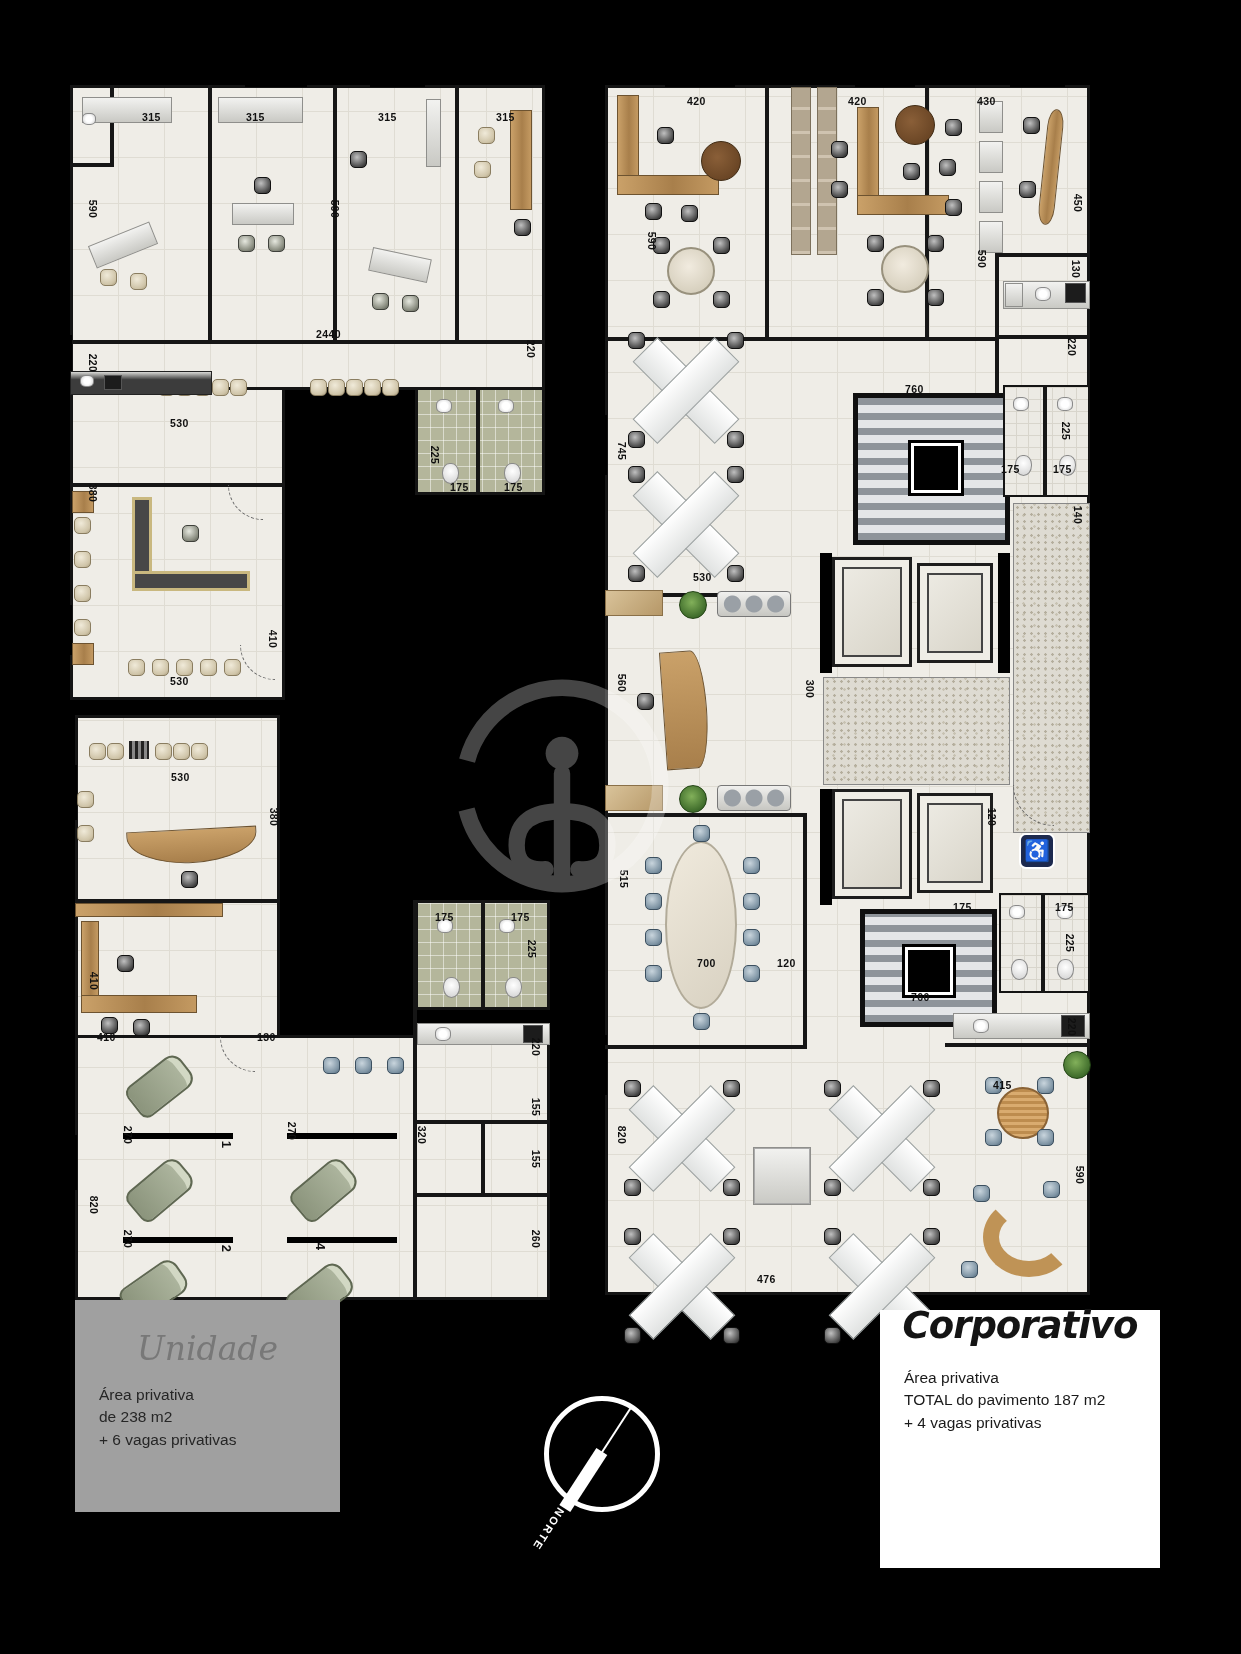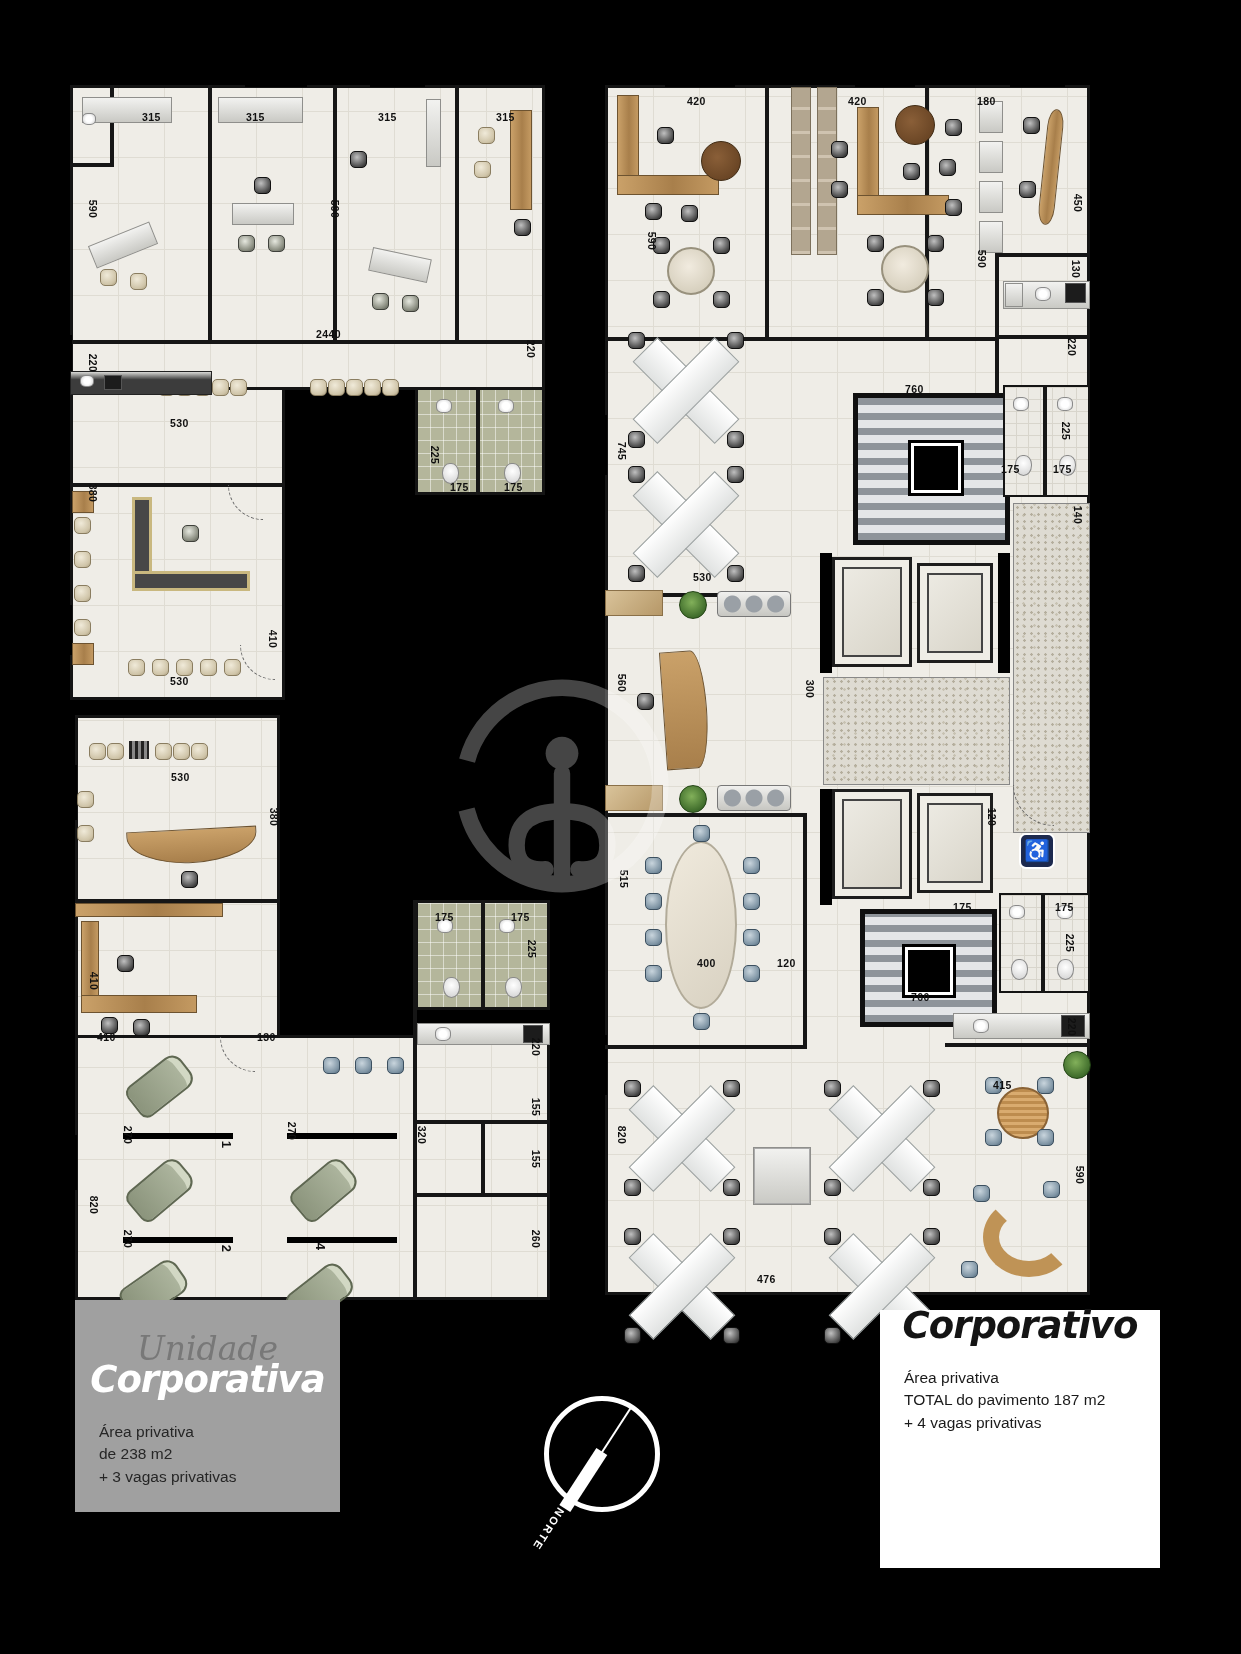--- a/index.html
+++ b/index.html
@@ -464,38 +464,38 @@
       <i class="ch dk" style="left:3px;top:3px;"></i>
       <i class="ch dk" style="left:102px;top:3px;"></i>
       <i class="ch dk" style="left:3px;top:102px;"></i>
       <i class="ch dk" style="left:102px;top:102px;"></i>
     </div>
     <i class="f sv" style="left:148px;top:1062px;width:58px;height:58px;box-shadow:inset 0 0 0 1px #aaa, inset 29px 0 0 -28px #aaa, inset 0 29px 0 -28px #aaa;"></i>
     <div class="dimhost">
 
     <span class="dim" style="left: 82px; top: 10px;">420</span>
         <span class="dim" style="left: 243px; top: 10px;">420</span>
-        <span class="dim" style="left: 372px; top: 10px;">180</span>
+        <span class="dim" style="left: 372px; top: 10px;">430</span>
         <span class="dim v" style="left: 38px; top: 150px;">590</span>
         <span class="dim v" style="left: 368px; top: 168px;">590</span>
         <span class="dim v" style="left: 464px; top: 112px;">450</span>
         <span class="dim v" style="left: 462px; top: 178px;">130</span>
         <span class="dim v" style="left: 458px; top: 256px;">220</span>
         <span class="dim" style="left: 300px; top: 298px;">760</span>
         <span class="dim v" style="left: 8px; top: 360px;">745</span>
         <span class="dim v" style="left: 452px; top: 340px;">225</span>
         <span class="dim" style="left: 396px; top: 378px;">175</span>
         <span class="dim" style="left: 448px; top: 378px;">175</span>
         <span class="dim v" style="left: 464px; top: 424px;">140</span>
         <span class="dim" style="left: 88px; top: 486px;">530</span>
         <span class="dim v" style="left: 8px; top: 592px;">560</span>
         <span class="dim v" style="left: 196px; top: 598px;">300</span>
         <span class="dim v" style="left: 378px; top: 726px;">120</span>
         <span class="dim v" style="left: 10px; top: 788px;">515</span>
-        <span class="dim" style="left: 92px; top: 872px;">400</span>
+        <span class="dim" style="left: 92px; top: 872px;">700</span>
         <span class="dim" style="left: 172px; top: 872px;">120</span>
         <span class="dim" style="left: 348px; top: 816px;">175</span>
         <span class="dim" style="left: 450px; top: 816px;">175</span>
         <span class="dim v" style="left: 456px; top: 852px;">225</span>
         <span class="dim" style="left: 306px; top: 906px;">760</span>
         <span class="dim v" style="left: 458px; top: 936px;">220</span>
         <span class="dim" style="left: 388px; top: 994px;">415</span>
         <span class="dim v" style="left: 8px; top: 1044px;">820</span>
         <span class="dim v" style="left: 466px; top: 1084px;">590</span>
         <span class="dim" style="left: 152px; top: 1188px;">476</span>
@@ -514,26 +514,25 @@
     <div class="ring"></div>
     <div class="ndl">
       <i class="thin"></i>
       <i class="thick"></i>
       <span class="nlabel">NORTE</span>
     </div>
   </div>
 
   <div class="tbox" id="boxL">
     <div class="t1">Unidade</div>
-    <div class="t2">Corporativa</div>
     <div class="alist">
 
     <div class="aline">Área privativa</div>
         <div class="aline">de 238 m2</div>
-        <div class="aline">+ 3 vagas privativas</div>
+        <div class="aline">+ 6 vagas privativas</div>
       </div>
   </div>
 
   <div class="tbox" id="boxR">
     <div class="t2">Corporativo</div>
     <div class="alist">
 
     <div class="aline">Área privativa</div>
         <div class="aline">TOTAL do pavimento 187 m2</div>
         <div class="aline">+ 4 vagas privativas</div>

